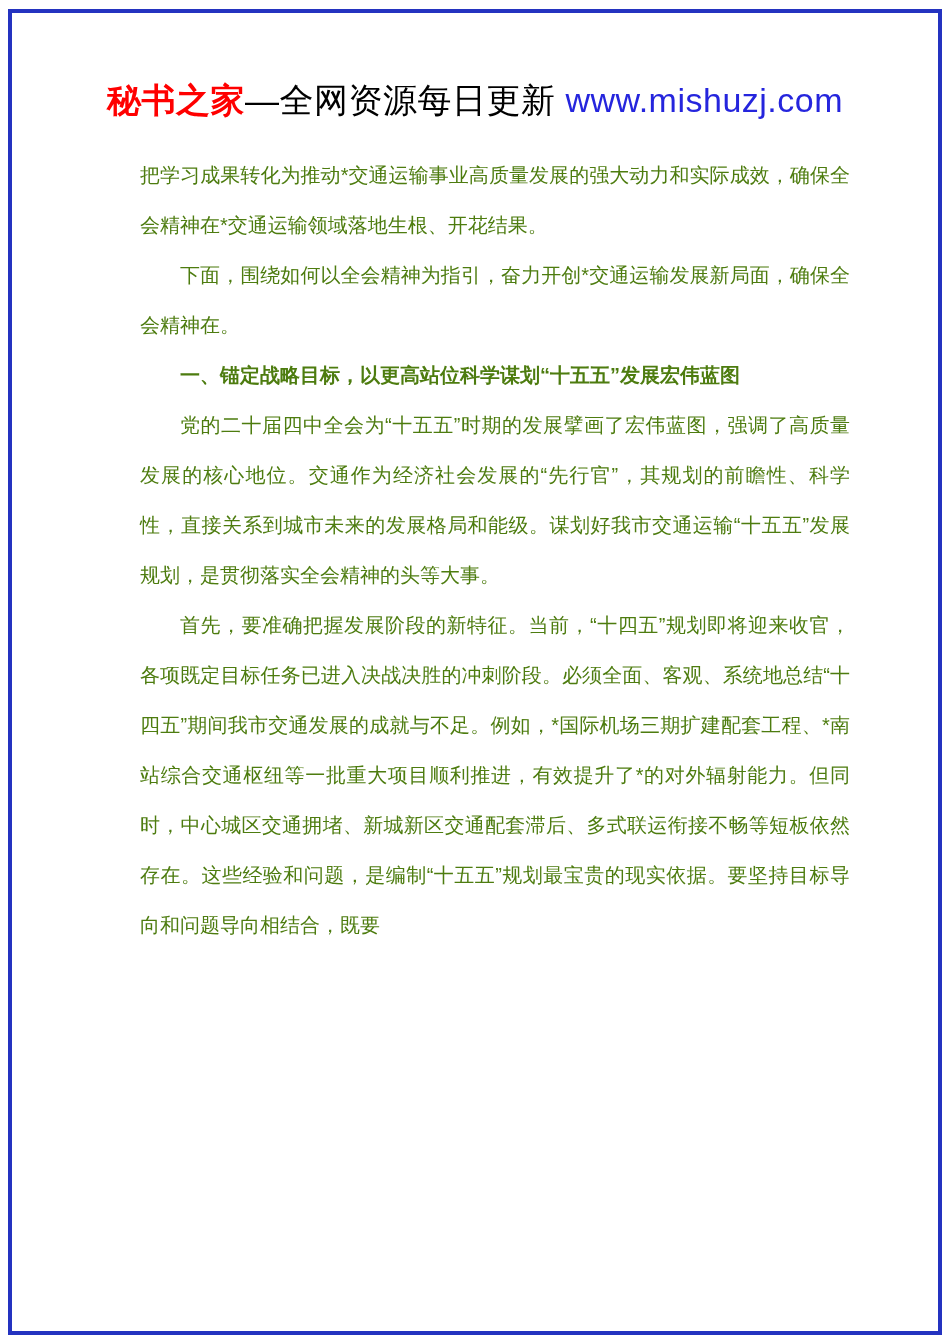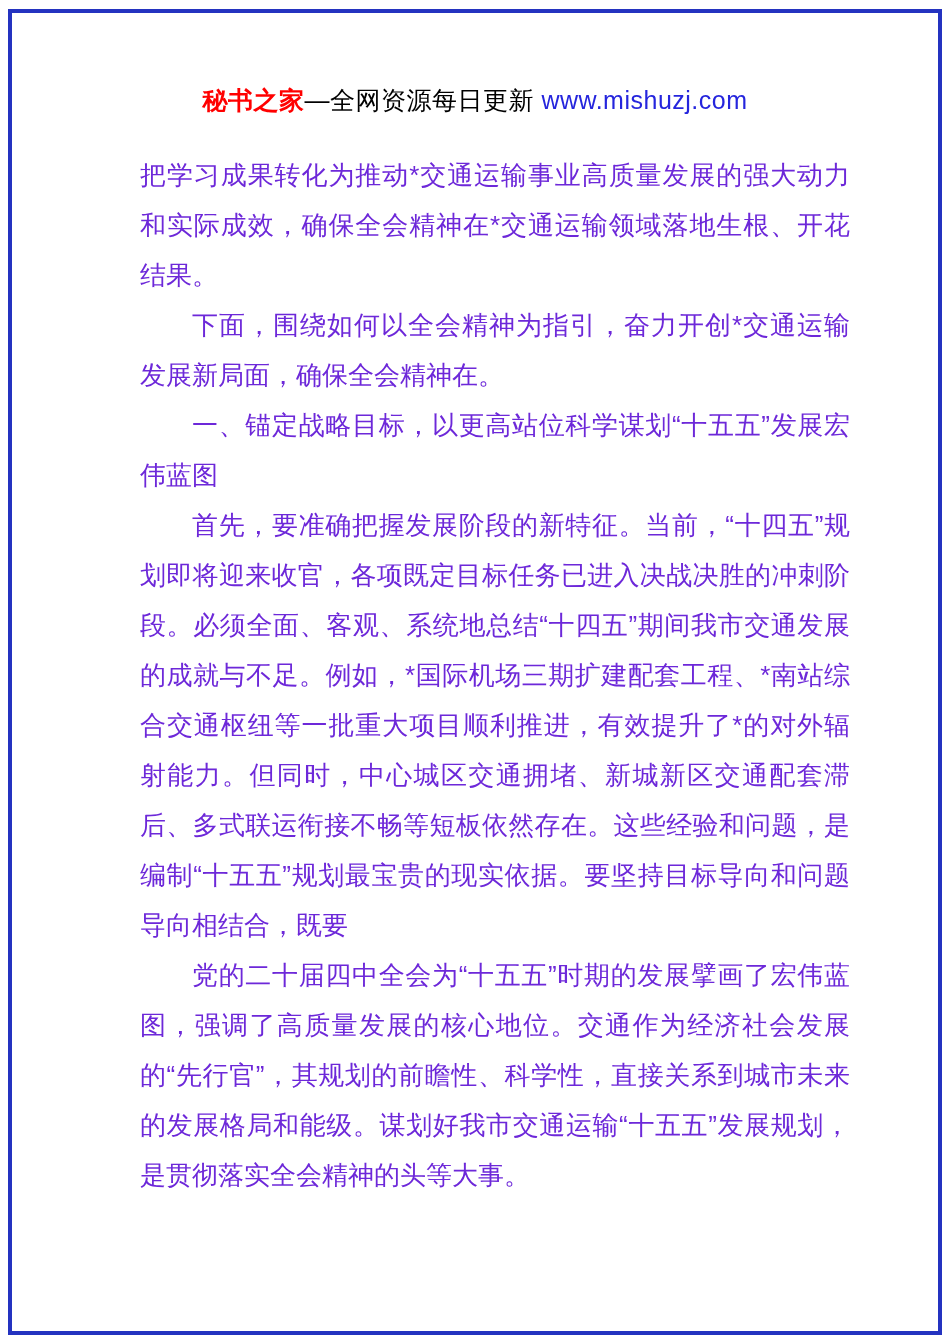--- a/index.html
+++ b/index.html
@@ -16,58 +16,58 @@
     left: 8px; top: 9px; right: 8px; bottom: 9px;
     border: 4px solid var(--border-color, #2433c0);
     pointer-events: none;
   }
   .doc-header {
     position: absolute;
     top: 82px;
     left: 0;
     width: 100%;
     text-align: center;
-    font-size: 25px;
+    font-size: 34px;
     line-height: 36px;
     letter-spacing: 0.5px;
   }
   .brand {
     color: var(--brand-color, #ff0000);
     font-weight: bold;
   }
   .tagline {
     color: #000000;
     font-weight: normal;
   }
   .url {
     color: var(--url-color, #2525dd);
     text-decoration: none;
   }
   .doc-body {
     position: absolute;
     left: 140px;
     top: 150px;
     width: 710px;
-    font-size: 26px;
+    font-size: 20px;
     line-height: 50px;
-    color: #6d28d9;
+    color: #4d7c0f;
     text-align: justify;
   }
   .doc-body p { margin: 0; padding: 0; }
   .doc-body p.indent { text-indent: 2em; }
-  .doc-body p.bold { font-weight: normal; }
+  .doc-body p.bold { font-weight: bold; }
 </style>
 </head>
 <body>
 
 <div class="page-border"></div>
 
 <div class="doc-header">
   <span class="brand">秘书之家</span><span class="tagline">—全网资源每日更新 </span><span class="url">www.mishuzj.com</span>
 </div>
 
 <div class="doc-body">
     <p class="">把学习成果转化为推动*交通运输事业高质量发展的强大动力和实际成效，确保全会精神在*交通运输领域落地生根、开花结果。</p>
     <p class="indent">下面，围绕如何以全会精神为指引，奋力开创*交通运输发展新局面，确保全会精神在。</p>
     <p class="indent bold">一、锚定战略目标，以更高站位科学谋划“十五五”发展宏伟蓝图</p>
+    <p class="indent">党的二十届四中全会为“十五五”时期的发展擘画了宏伟蓝图，强调了高质量发展的核心地位。交通作为经济社会发展的“先行官”，其规划的前瞻性、科学性，直接关系到城市未来的发展格局和能级。谋划好我市交通运输“十五五”发展规划，是贯彻落实全会精神的头等大事。</p>
     <p class="indent">首先，要准确把握发展阶段的新特征。当前，“十四五”规划即将迎来收官，各项既定目标任务已进入决战决胜的冲刺阶段。必须全面、客观、系统地总结“十四五”期间我市交通发展的成就与不足。例如，*国际机场三期扩建配套工程、*南站综合交通枢纽等一批重大项目顺利推进，有效提升了*的对外辐射能力。但同时，中心城区交通拥堵、新城新区交通配套滞后、多式联运衔接不畅等短板依然存在。这些经验和问题，是编制“十五五”规划最宝贵的现实依据。要坚持目标导向和问题导向相结合，既要</p>
-    <p class="indent">党的二十届四中全会为“十五五”时期的发展擘画了宏伟蓝图，强调了高质量发展的核心地位。交通作为经济社会发展的“先行官”，其规划的前瞻性、科学性，直接关系到城市未来的发展格局和能级。谋划好我市交通运输“十五五”发展规划，是贯彻落实全会精神的头等大事。</p>
   </div>
 
 </body></html>

